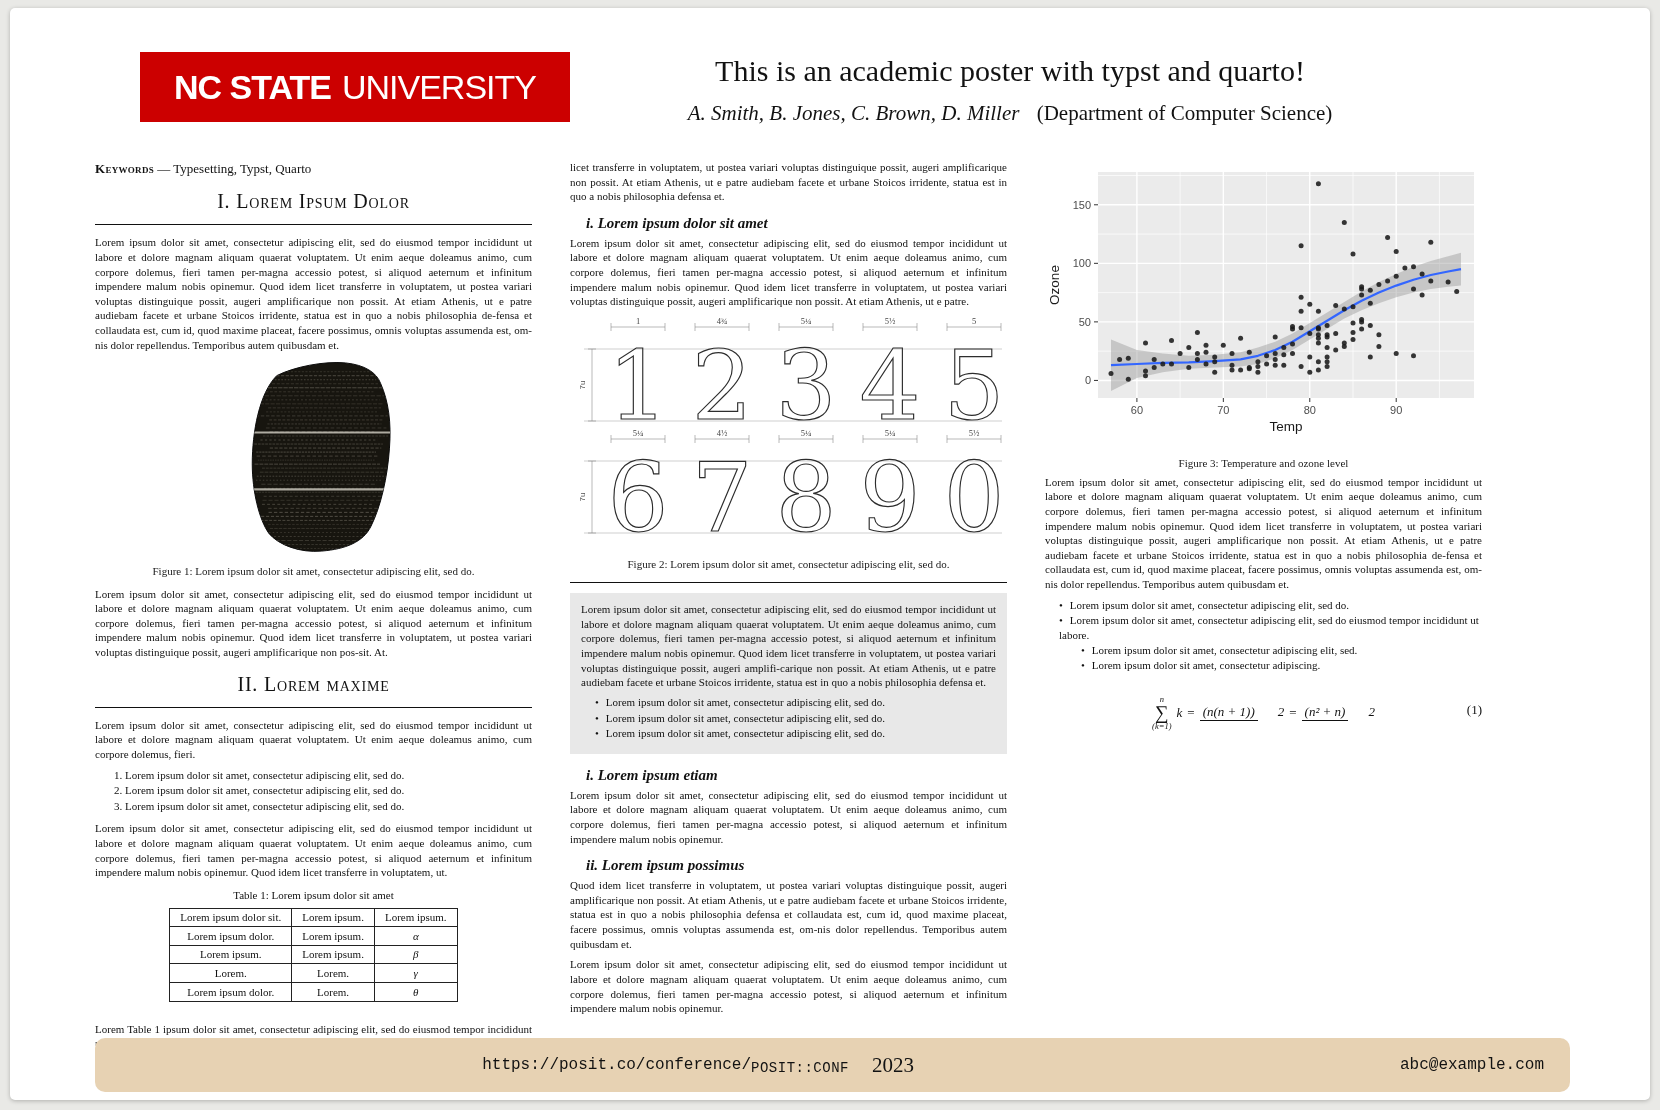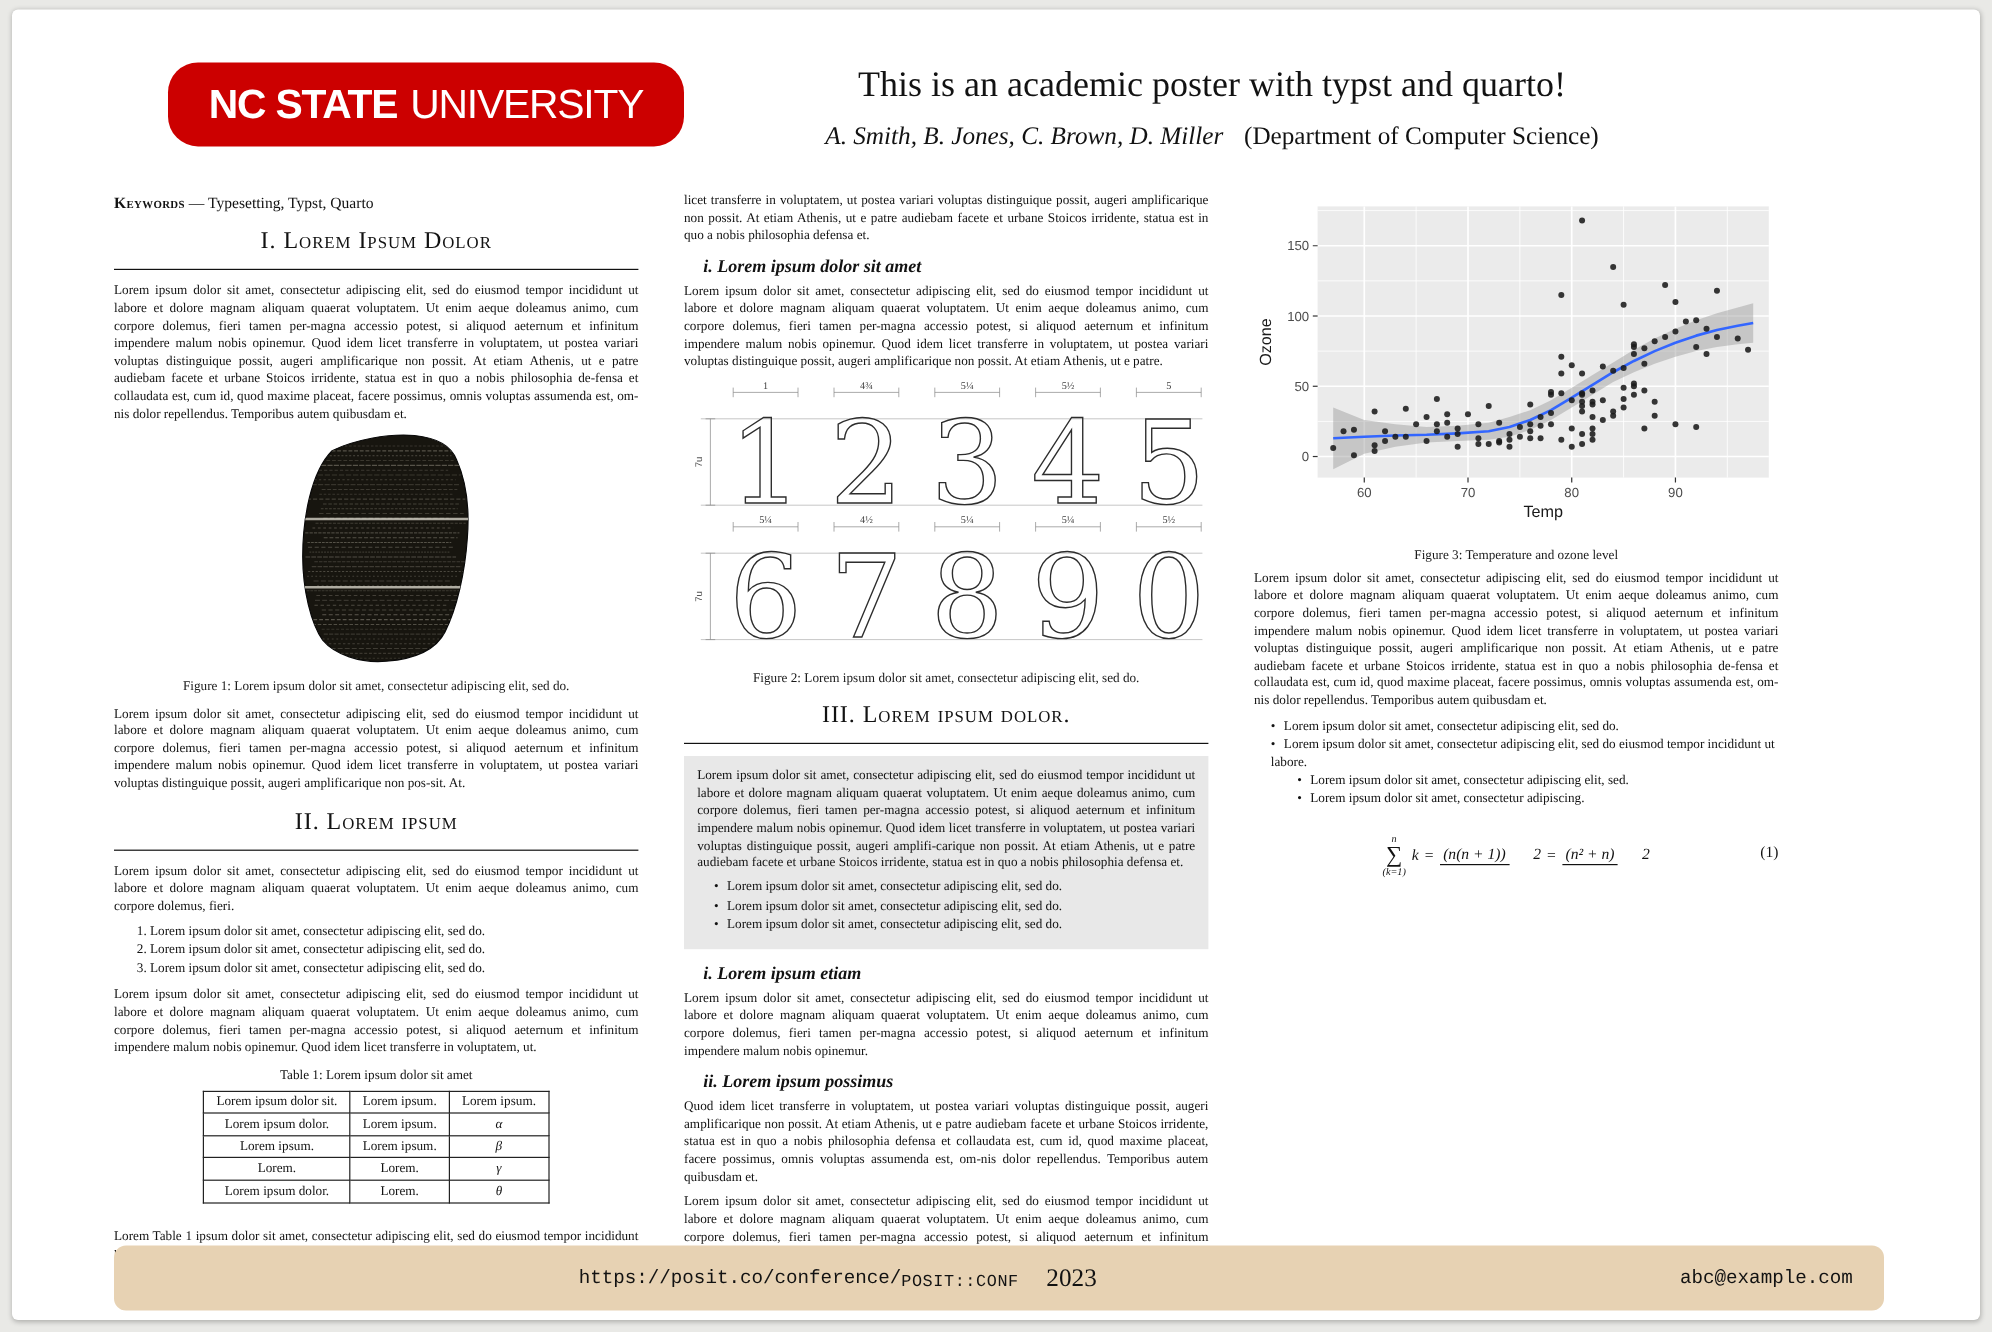--- a/index.html
+++ b/index.html
@@ -2,21 +2,21 @@
 <html><head>
 <meta charset="utf-8">
 <style>
   html,body{margin:0;padding:0;width:1660px;height:1110px;overflow:hidden;background:#e9e9e6;}
   body{font-family:"Liberation Serif",serif;color:#121212;}
   .poster{position:absolute;left:10px;top:8px;width:1640px;height:1092px;background:#ffffff;
           border-radius:5px;box-shadow:0 1px 4px rgba(0,0,0,.25);overflow:hidden;}
   
   .hdr{display:flex;align-items:flex-start;padding:44px 80px 0 130px;}
   .logo{width:430px;height:70px;display:flex;align-items:center;justify-content:center;gap:11px;
-        background:#CC0000;flex:none;border-radius:25px;}
+        background:#CC0000;flex:none;}
   .logo-bold{font-family:"Liberation Sans",sans-serif;font-weight:700;color:#fff;font-size:34px;letter-spacing:-1px;}
   .logo-light{font-family:"Liberation Sans",sans-serif;font-weight:400;color:#fff;font-size:34px;letter-spacing:-1px;}
   .titleblock{flex:1;text-align:center;margin-right:120px;padding-top:2px;}
   .title{font-size:30px;line-height:1.1;}
   .authors{margin-top:14px;font-size:21px;}
   .authors-names{font-style:italic;}
   .affil{margin-left:12px;}
   
   .cols{display:grid;grid-template-columns:437px 437px 437px;gap:38px;padding:34px 0 0 85px;}
   .col{font-size:11px;line-height:1.33;}
@@ -148,21 +148,21 @@
               <line x1="43.306172839506175" x2="156.90528120713307" y1="194.39999999999984" y2="194.39999999999984" stroke="#6b675c" stroke-width="0.9" opacity="0.39" stroke-dasharray="2.0,1.6"></line>
               <line x1="24" x2="170" y1="76" y2="76" stroke="#c9c6bb" stroke-width="2.2" opacity="0.85"></line>
               <line x1="24" x2="170" y1="134" y2="134" stroke="#c9c6bb" stroke-width="2.2" opacity="0.85"></line>
             </g>
           </svg>
         <figcaption>Figure 1:  Lorem ipsum dolor sit amet, consectetur adipiscing elit, sed do.</figcaption>
       </figure>
 
       <p>Lorem ipsum dolor sit amet, consectetur adipiscing elit, sed do eiusmod tempor incididunt ut labore et dolore magnam aliquam quaerat voluptatem. Ut enim aeque doleamus animo, cum corpore dolemus, fieri tamen per-magna accessio potest, si aliquod aeternum et infinitum impendere malum nobis opinemur. Quod idem licet transferre in voluptatem, ut postea variari voluptas distinguique possit, augeri amplificarique non pos-sit. At.</p>
 
-      <h2 class="sec">II. Lorem ipsum</h2>
+      <h2 class="sec">II. Lorem maxime</h2>
       <hr class="secrule">
       <p>Lorem ipsum dolor sit amet, consectetur adipiscing elit, sed do eiusmod tempor incididunt ut labore et dolore magnam aliquam quaerat voluptatem. Ut enim aeque doleamus animo, cum corpore dolemus, fieri.</p>
 
       <ol class="numlist">
         <li>Lorem ipsum dolor sit amet, consectetur adipiscing elit, sed do.</li>
         <li>Lorem ipsum dolor sit amet, consectetur adipiscing elit, sed do.</li>
         <li>Lorem ipsum dolor sit amet, consectetur adipiscing elit, sed do.</li>
       </ol>
 
       <p>Lorem ipsum dolor sit amet, consectetur adipiscing elit, sed do eiusmod tempor incididunt ut labore et dolore magnam aliquam quaerat voluptatem. Ut enim aeque doleamus animo, cum corpore dolemus, fieri tamen per-magna accessio potest, si aliquod aeternum et infinitum impendere malum nobis opinemur. Quod idem licet transferre in voluptatem, ut.</p>
@@ -270,21 +270,20 @@
             <text x="320" y="216" font-size="96" text-anchor="middle" font-family="&quot;DejaVu Serif&quot;,serif" fill="none" stroke="#2d2d2d" stroke-width="1.15">9</text>
             <line x1="377" x2="431" y1="124" y2="124" stroke="#8a8a8a" stroke-width="0.6"></line>
             <line x1="377" x2="377" y1="120" y2="128" stroke="#8a8a8a" stroke-width="0.6"></line>
             <line x1="431" x2="431" y1="120" y2="128" stroke="#8a8a8a" stroke-width="0.6"></line>
             <text x="404" y="121" font-size="8.5" fill="#444" text-anchor="middle" font-family="&quot;Liberation Serif&quot;,serif">5½</text>
             <text x="404" y="216" font-size="96" text-anchor="middle" font-family="&quot;DejaVu Serif&quot;,serif" fill="none" stroke="#2d2d2d" stroke-width="1.15">0</text>
           </svg>
         <figcaption>Figure 2:  Lorem ipsum dolor sit amet, consectetur adipiscing elit, sed do.</figcaption>
       </figure>
 
-      <h2 class="sec">III. Lorem ipsum dolor.</h2>
       <hr class="secrule">
 
       <div class="graybox" style="background: rgb(232, 232, 232);">
         <p>Lorem ipsum dolor sit amet, consectetur adipiscing elit, sed do eiusmod tempor incididunt ut labore et dolore magnam aliquam quaerat voluptatem. Ut enim aeque doleamus animo, cum corpore dolemus, fieri tamen per-magna accessio potest, si aliquod aeternum et infinitum impendere malum nobis opinemur. Quod idem licet transferre in voluptatem, ut postea variari voluptas distinguique possit, augeri amplifi-carique non possit. At etiam Athenis, ut e patre audiebam facete et urbane Stoicos irridente, statua est in quo a nobis philosophia defensa et.</p>
         <ul class="blist">
           <li>Lorem ipsum dolor sit amet, consectetur adipiscing elit, sed do.</li>
           <li>Lorem ipsum dolor sit amet, consectetur adipiscing elit, sed do.</li>
           <li>Lorem ipsum dolor sit amet, consectetur adipiscing elit, sed do.</li>
         </ul>
       </div>

